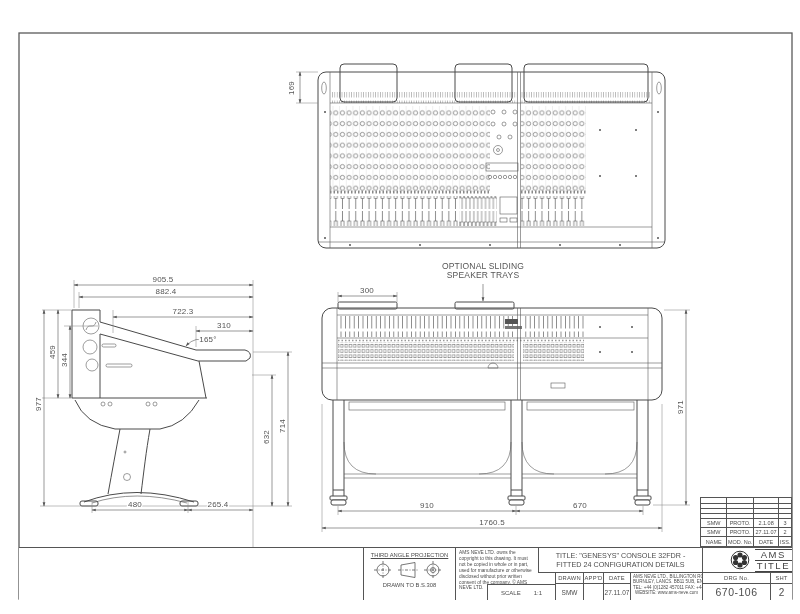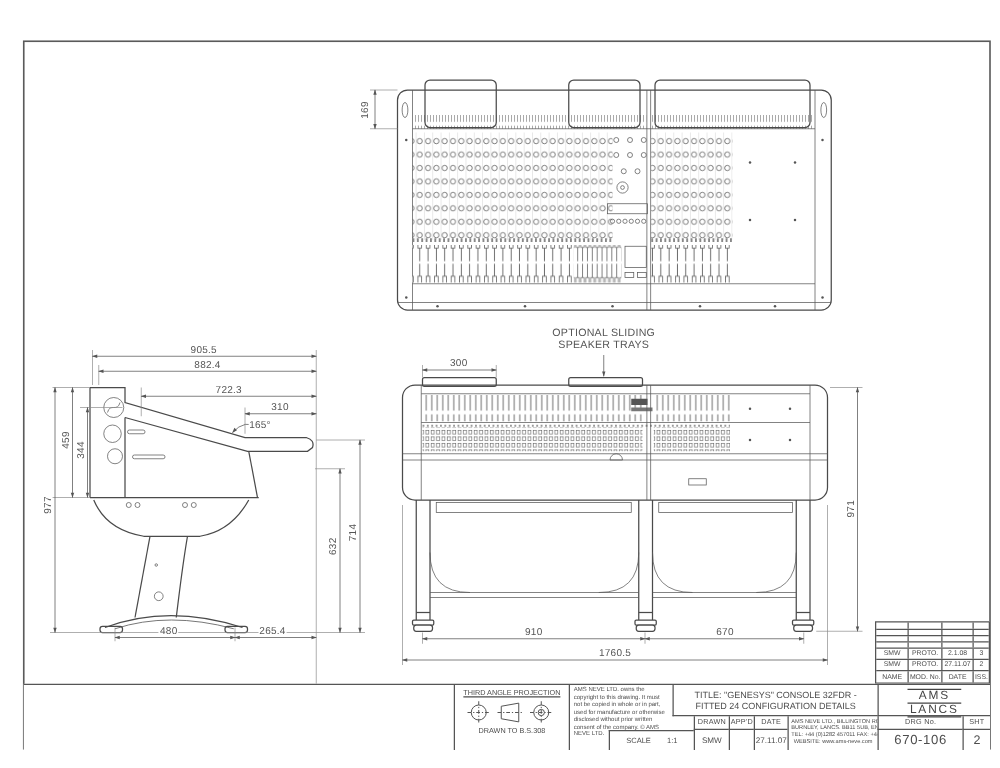--- a/index.html
+++ b/index.html
@@ -23,21 +23,21 @@
   .rev{position:absolute;left:700px;top:497px;width:92px;height:50px;border:1px solid #555;
        box-sizing:border-box;background:#fff;display:flex;flex-direction:column;font-size:5.5px;}
   .rev-row{display:flex;flex:0 0 5px;border-top:1px solid #555;box-sizing:border-box;}
   .rev-row:first-child{border-top:none;}
   .rev-row.data{flex:0 0 9px;}
   .rev-row.head{flex:1 1 auto;}
   .rev-c{box-sizing:border-box;border-left:1px solid #555;display:flex;align-items:center;
          justify-content:center;overflow:hidden;white-space:nowrap;}
   .rev-c:first-child{border-left:none;}
   .c1{width:26px;}.c2{width:27px;}.c3{width:26px;}.c4{width:13px;}
-  .logo-wrap{display:flex;align-items:center;justify-content:center;gap:4px;height:100%;flex-direction:column;}
+  .logo-wrap{display:flex;align-items:center;justify-content:flex-end;gap:4px;height:100%;}
   .logo-txt{font-size:9.5px;letter-spacing:1.5px;line-height:10px;text-align:center;color:#444;}
   .logo-txt .l1{border-top:1px solid #444;border-bottom:1px solid #444;padding:0 2px;}
   .logo-txt .l2{border-bottom:1px solid #444;padding:0 2px;}
 </style>
 </head>
 <body>
 
 <div class="sheet">
 
 <svg width="800" height="614" viewBox="0 0 800 614">
@@ -399,21 +399,21 @@
               <circle cx="4.4" cy="-2.5" r="2.6"></circle>
               <circle cx="4.4" cy="2.5" r="2.6"></circle>
           <circle cx="0" cy="5" r="2.6"></circle>
               <circle cx="-4.4" cy="2.5" r="2.6"></circle>
               <circle cx="-4.4" cy="-2.5" r="2.6"></circle>
         </g>
         <circle r="2.2" fill="#fff"></circle>
       </svg>
       <div class="logo-txt">
         <div class="l1">AMS</div>
-        <div class="l2">LANCS</div>
+        <div class="l2">TITLE</div>
       </div>
     </div>
   </div>
 
   <div class="tb-cell hdr" style="left:683px;top:25px;width:68px;height:11px;border-left:1px solid #555;border-bottom:1px solid #555;">DRG No.</div>
   <div class="tb-cell hdr" style="left:751px;top:25px;width:22px;height:11px;border-left:1px solid #555;border-bottom:1px solid #555;">SHT</div>
   <div class="tb-cell val" style="left:683px;top:36px;width:68px;height:16px;border-left:1px solid #555;font-size:10.5px;letter-spacing:.5px;">670-106</div>
   <div class="tb-cell val" style="left:751px;top:36px;width:22px;height:16px;border-left:1px solid #555;font-size:10px;">2</div>
 </div>
 

